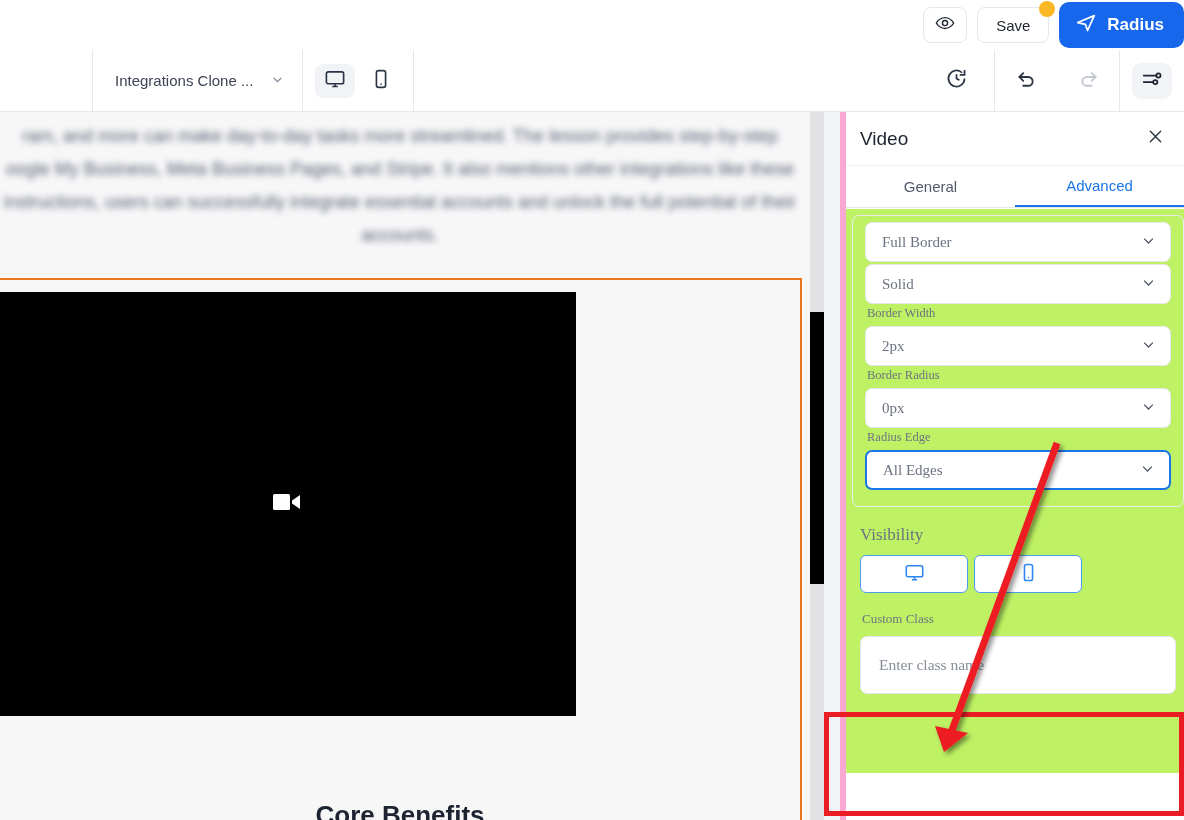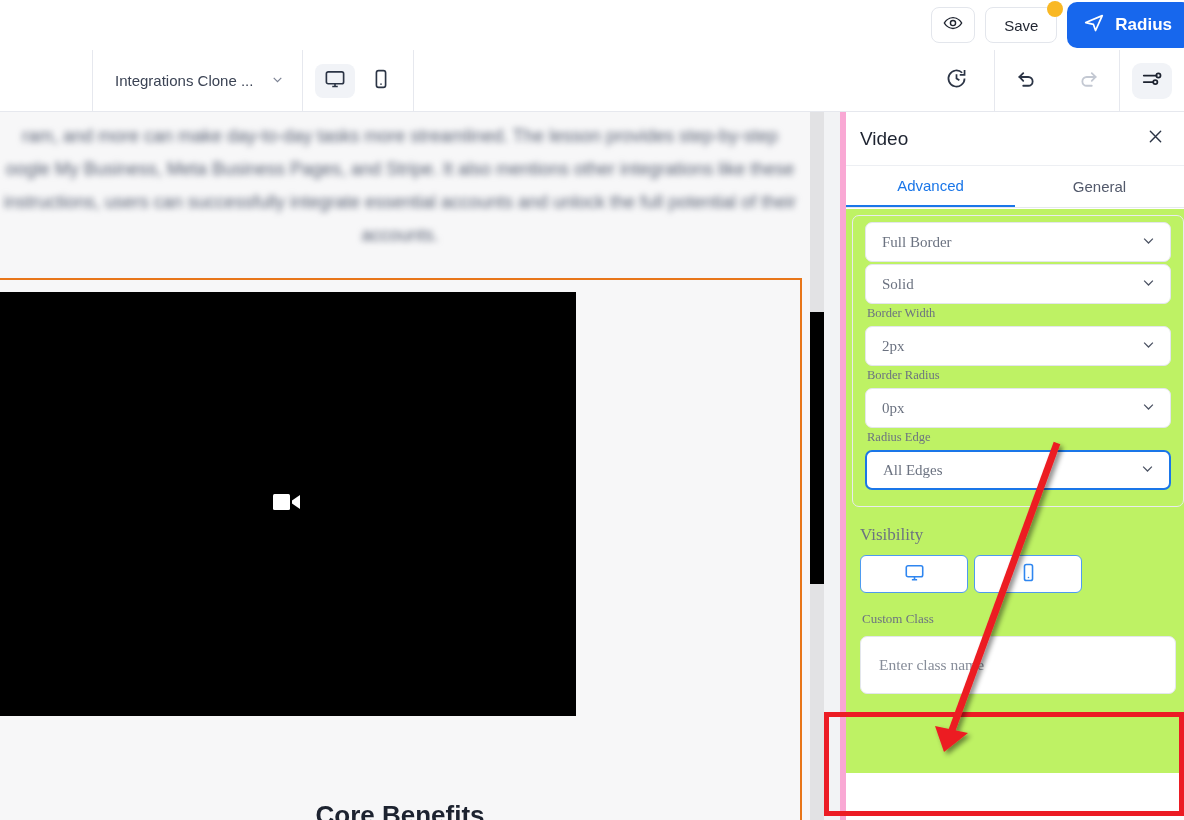--- a/index.html
+++ b/index.html
@@ -15,21 +15,21 @@
     width: 1184px; height: 820px;
     background: #ffffff;
   }
 
   
   .topbar {
     position: absolute; top: 0; left: 0;
     width: 1184px; height: 50px;
     background: #ffffff;
     display: flex; align-items: center; justify-content: flex-end;
-    padding-right: 0px;
+    padding-right: 8px;
   }
   .tb-right { display: flex; align-items: center; gap: 10px; padding-right: 0; }
   .icon-btn {
     width: 44px; height: 36px;
     border: 1px solid #e3e6ec; border-radius: 8px;
     background: #fff;
     display: flex; align-items: center; justify-content: center;
     cursor: pointer;
   }
   .save-btn {
@@ -397,22 +397,22 @@
       <div class="panel-close">
         <span>
           <svg width="19" height="19" viewBox="0 0 24 24" fill="none" stroke="#2b3445" stroke-width="1.8" stroke-linecap="round">
             <path d="M5.5 5.5l13 13M18.5 5.5l-13 13"></path>
           </svg>
         </span>
       </div>
     </div>
 
     <div class="tabs">
+      <div class="tab">General</div>
       <div class="tab active">Advanced</div>
-      <div class="tab">General</div>
     </div>
 
     <div class="panel-body">
 
       <div class="group-card">
 
         <div class="field">
           <div class="select">
             <span>Full Border</span>
             <span>

